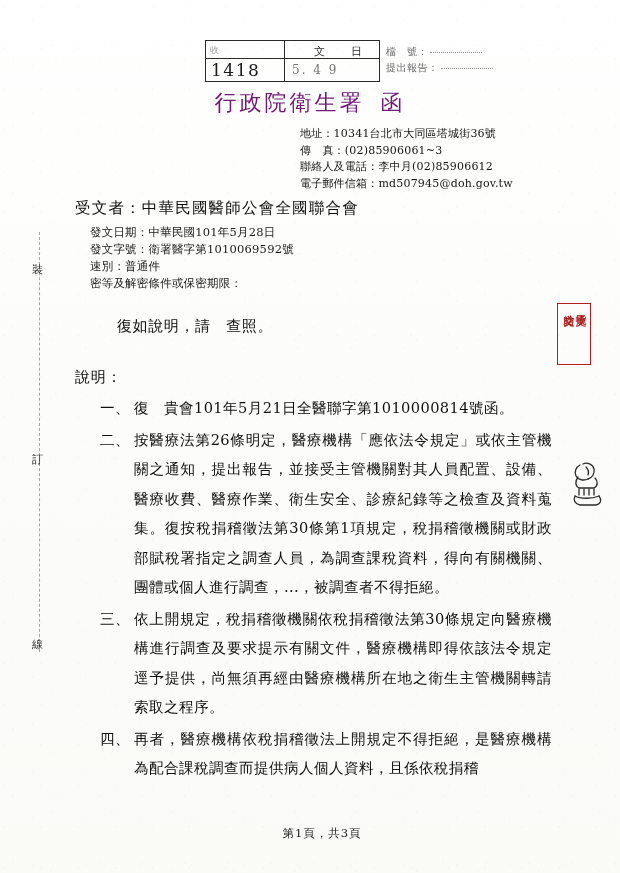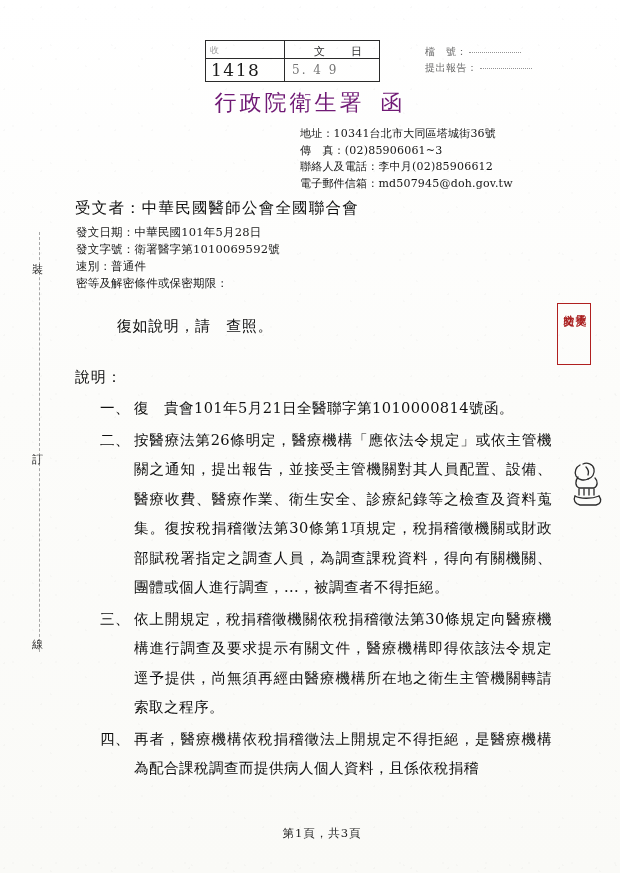--- a/index.html
+++ b/index.html
@@ -86,21 +86,20 @@
 
   
   #archive-block {
     position: absolute;
     left: 386px;
     top: 44px;
     font-size: 10px;
     line-height: 16px;
     color: #3b3b3b;
     opacity: 0.78;
-    margin-left: 39px;
   }
   #archive-block .lbl { letter-spacing: 0.5px; }
   #archive-block .rule {
     display: inline-block;
     width: 52px;
     border-bottom: 1px dotted #777;
     vertical-align: 2px;
     margin-left: 2px;
   }
 
@@ -134,21 +133,21 @@
     left: 75px;
     top: 198px;
     font-size: 15.5px;
     letter-spacing: 1.2px;
     color: #0f0f0f;
   }
 
   
   #meta-block {
     position: absolute;
-    left: 76px;
+    left: 90px;
     top: 224px;
     font-size: 11.5px;
     line-height: 17px;
     color: #1a1a1a;
     letter-spacing: 0.2px;
   }
 
   
   #subject-block {
     position: absolute;

